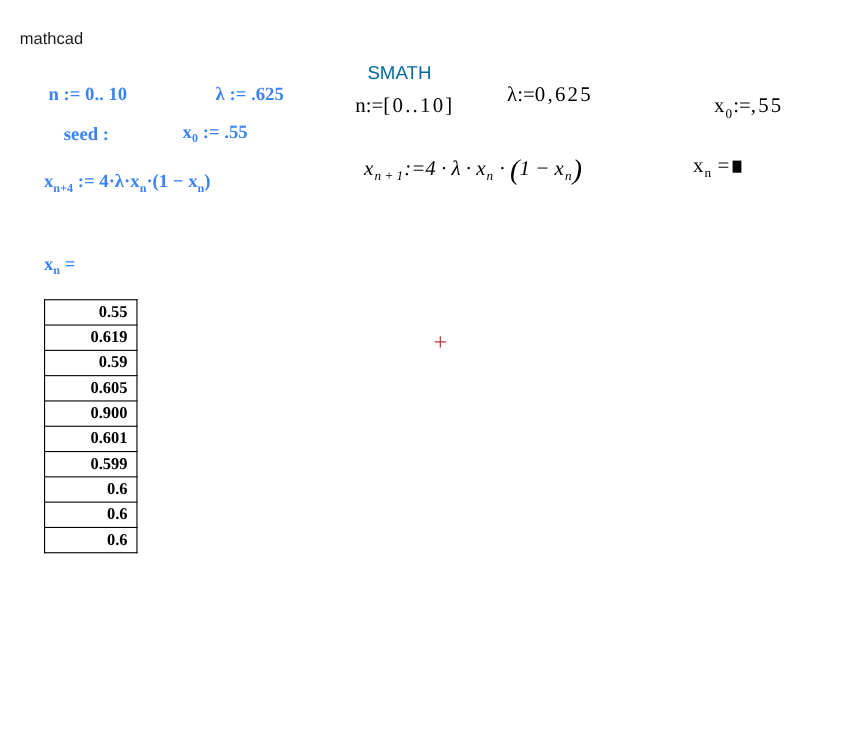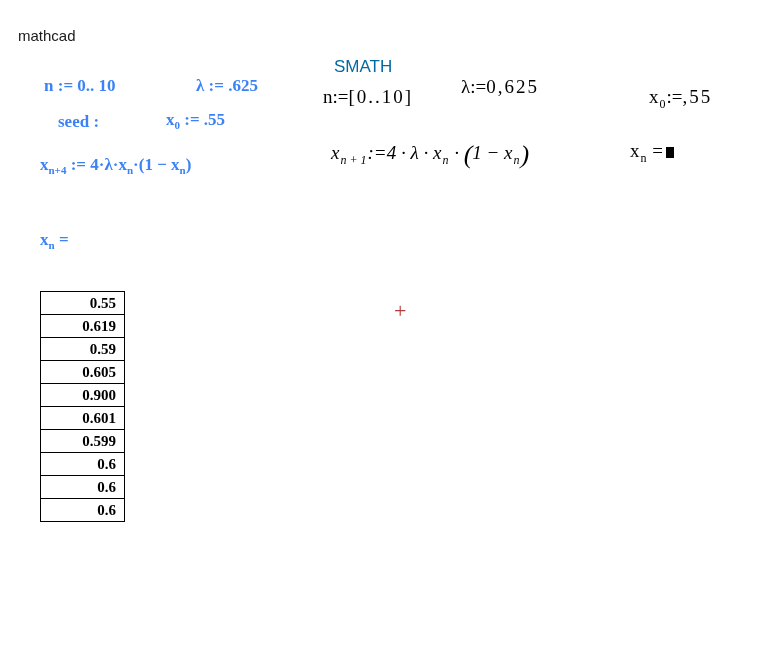--- a/index.html
+++ b/index.html
@@ -49,21 +49,20 @@
   #mc-rec     { left: 40px;  top: 155px; }
 
   #mc-xn-label { left: 40px; top: 230px; }
 
   
   #mc-table {
     left: 40px;
     top: 272px;
     border-collapse: collapse;
     width: 85px;
-    margin-top: 19px;
   }
   #mc-table td {
     border: 1px solid #000000;
     height: 22px;
     text-align: right;
     padding: 0 8px 0 2px;
     font-family: "Liberation Serif", serif;
     font-size: 15px;
     font-weight: bold;
     color: #000000;

